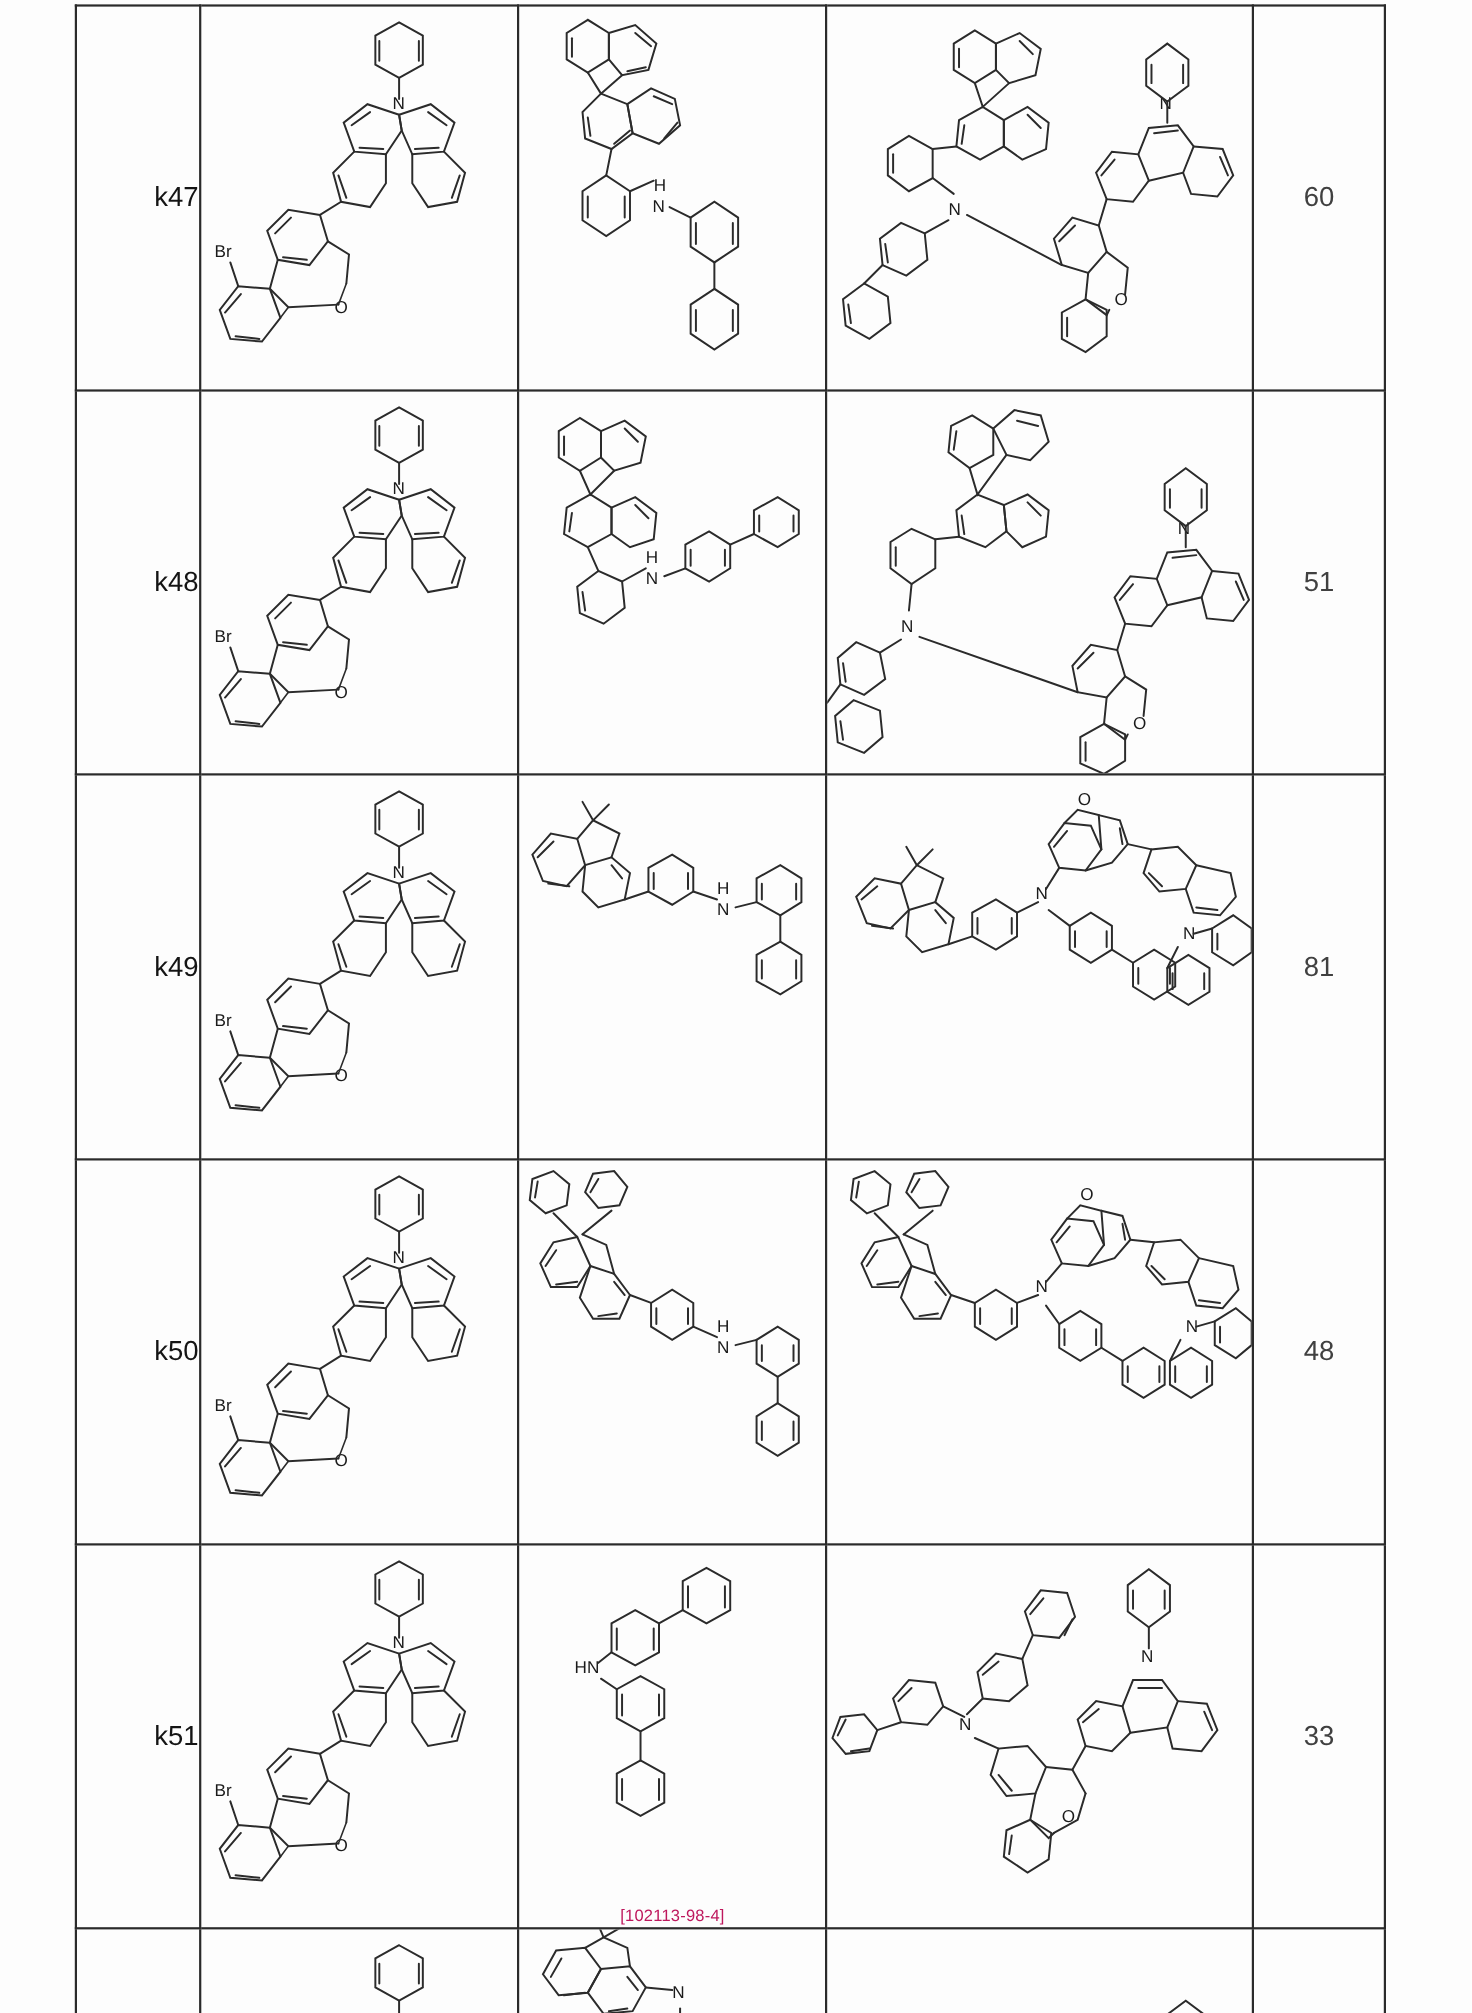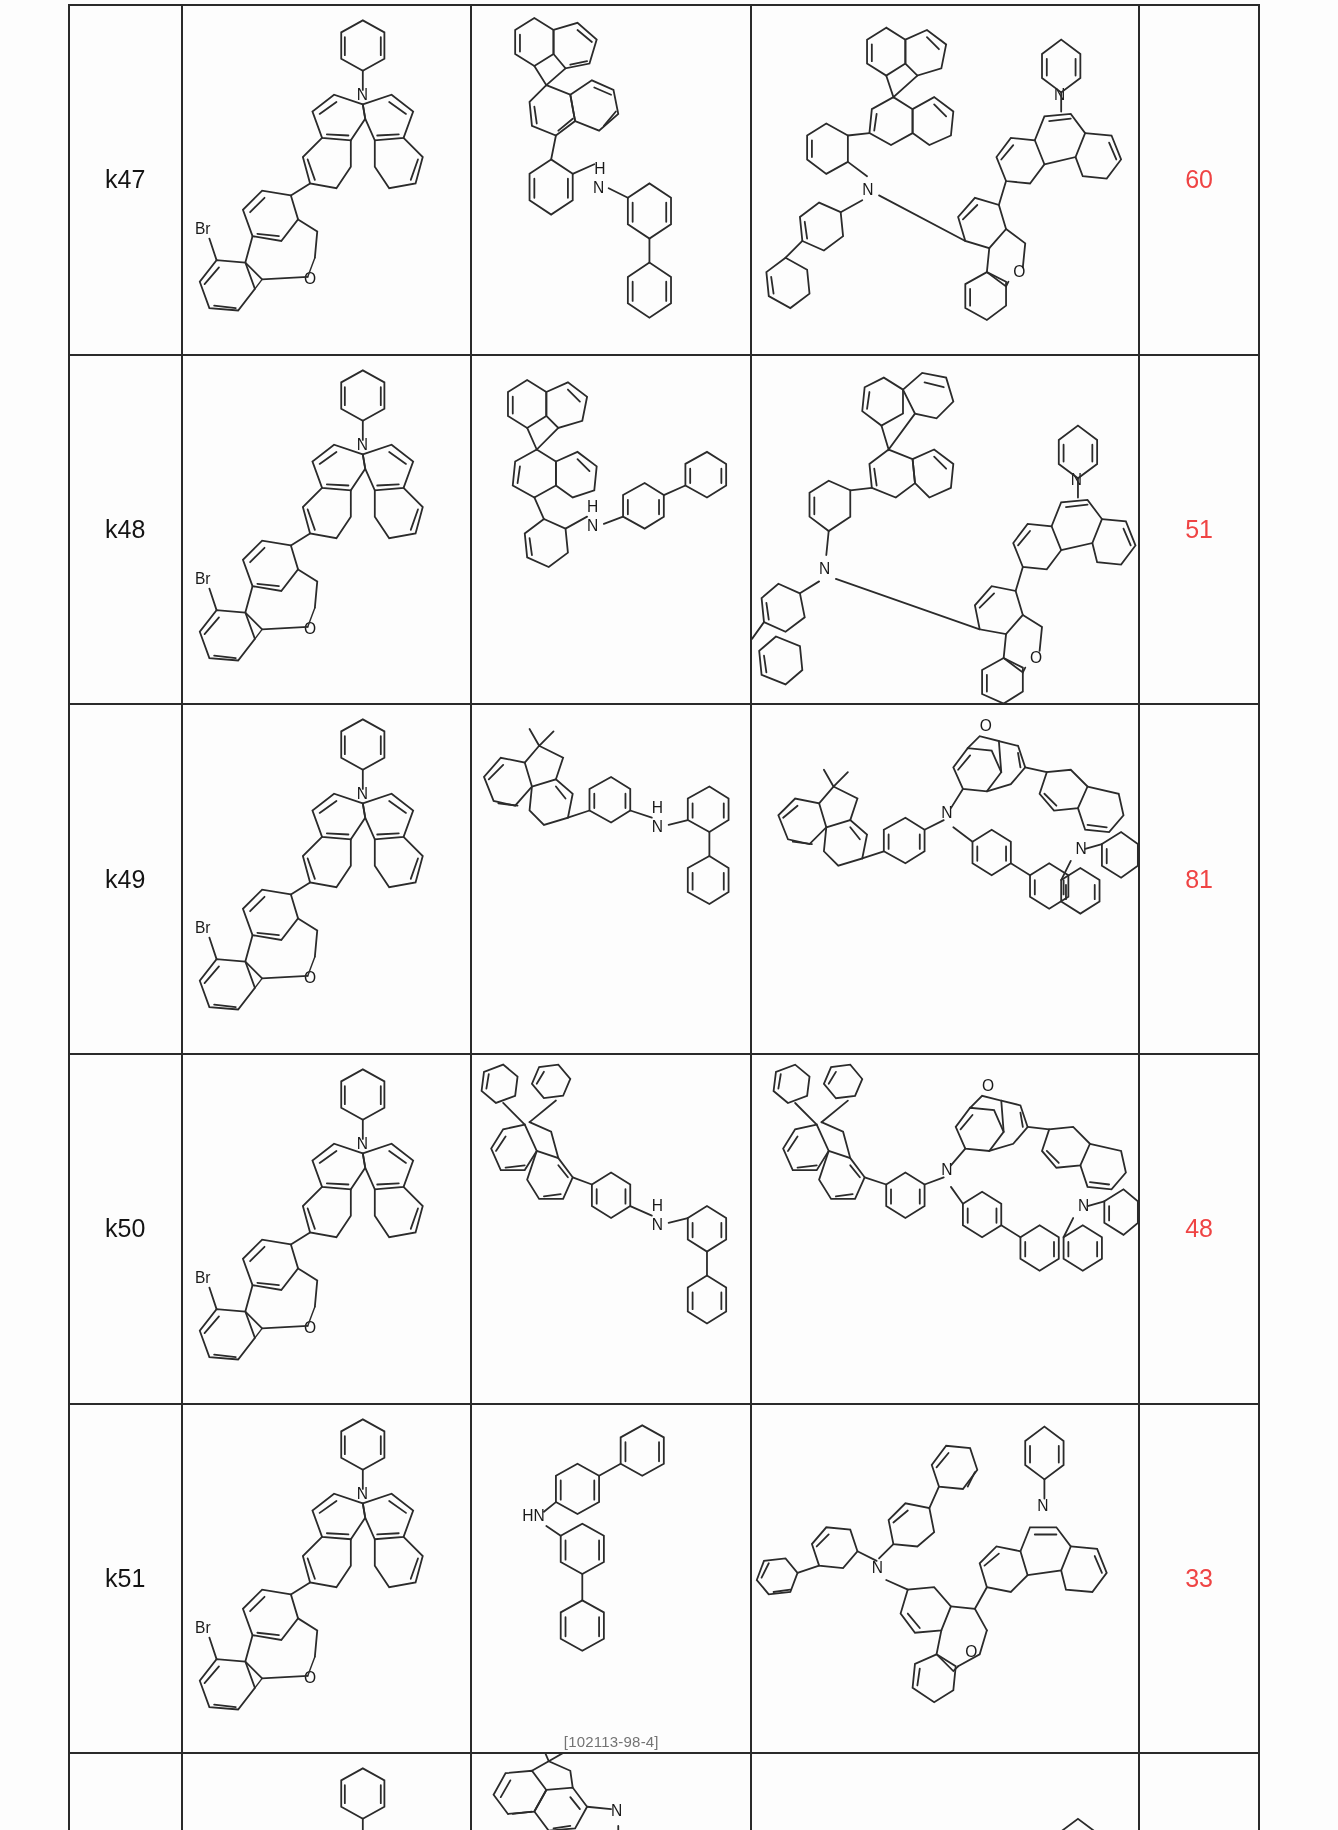--- a/index.html
+++ b/index.html
@@ -36,52 +36,52 @@
     height: 1814px;
   }
   table.reaction-table td {
     border: 2px solid #2a2a2a;
     vertical-align: middle;
     padding: 0;
     position: relative;
   }
   td.col-label {
     width: 92px;
-    text-align: center;
+    text-align: right;
     font-size: 25px;
     color: #141414;
     border-radius: 26px;
   }
   td.col-struct1 { width: 240px; }
   td.col-struct2 { width: 232px; }
   td.col-struct3 { width: 322px; }
   td.col-yield {
     width: 98px;
     text-align: center;
     font-size: 25px;
-    color: #ef4444;
+    color: #404040;
   }
   .struct-box {
     width: 100%;
     height: 100%;
     position: relative;
   }
   .struct-box svg {
     display: block;
     width: 100%;
     height: 100%;
   }
   .cas-note {
     position: absolute;
     bottom: 2px;
     left: 0;
     right: 0;
     text-align: center;
     font-size: 15px;
-    color: #737373;
+    color: #be185d;
     letter-spacing: 0.2px;
   }
   .label-text { display: block; }
   .yield-text { display: block; }
   svg text {
     font-family: "Liberation Sans", sans-serif;
     font-size: 13px;
     fill: #1a1a1a;
   }
   svg .bond {

